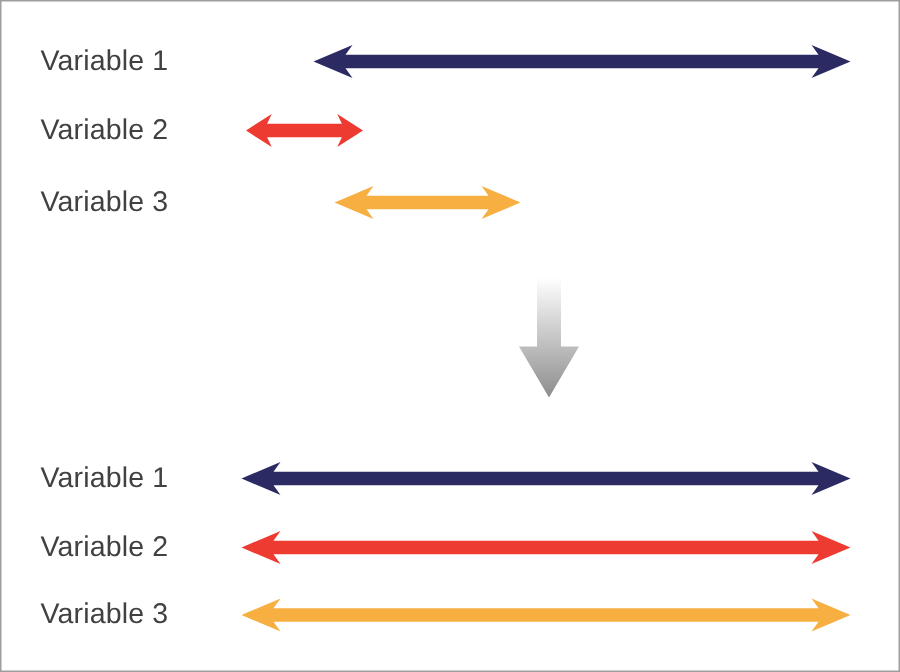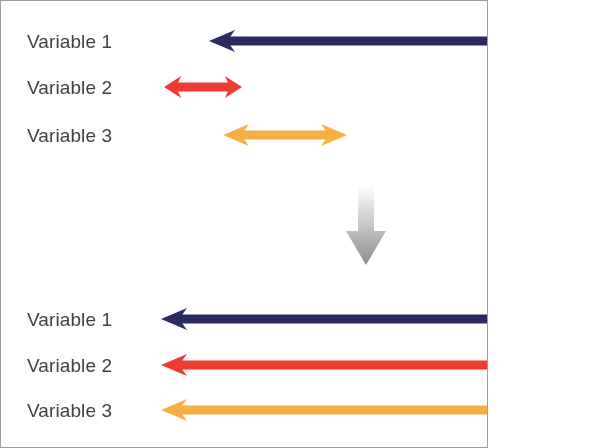--- a/index.html
+++ b/index.html
@@ -2,21 +2,21 @@
 <html><head>
 <meta charset="utf-8">
 <style>
   html, body {
     margin: 0;
     padding: 0;
     background: #ffffff;
   }
   #canvas {
     position: relative;
-    width: 488px;
+    width: 600px;
     height: 448px;
     background: #ffffff;
     border: 1px solid #9e9e9e;
     box-sizing: border-box;
     overflow: hidden;
     font-family: "Liberation Sans", sans-serif;
   }
   .row-label {
     position: absolute;
     font-family: "Liberation Sans", sans-serif;

